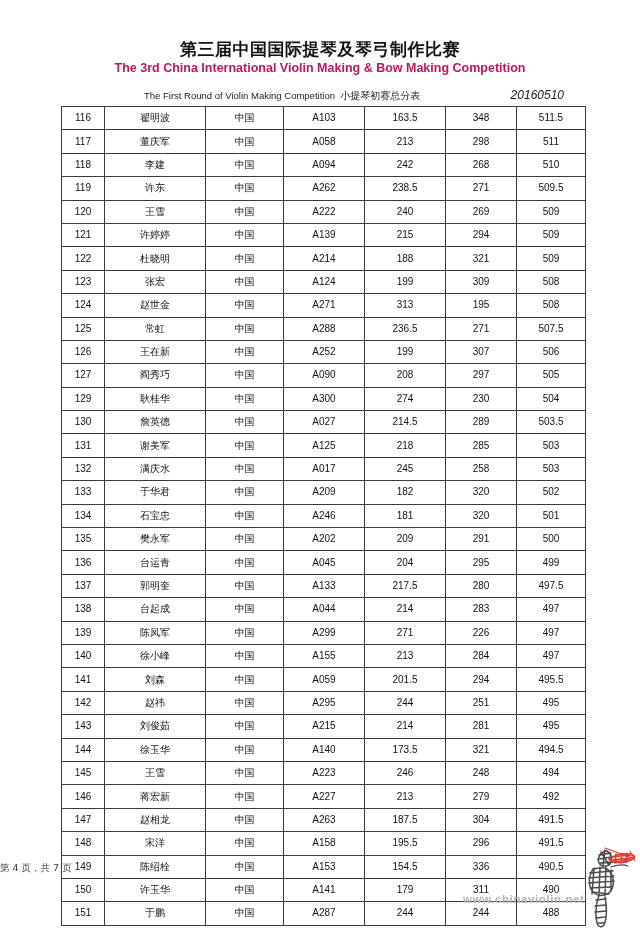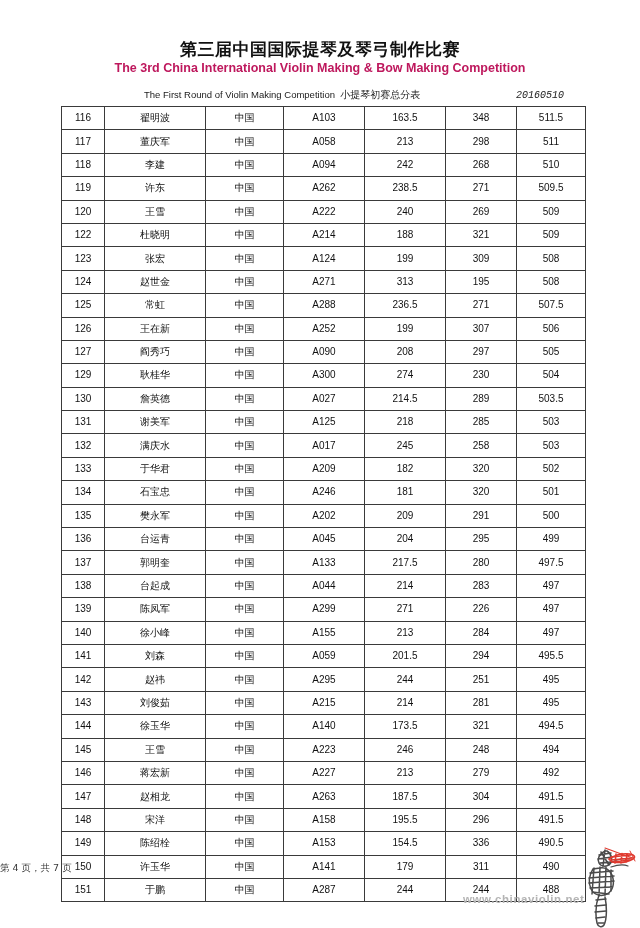--- a/index.html
+++ b/index.html
@@ -58,23 +58,23 @@
     font-family: "Liberation Sans", sans-serif;
     color: #1a1a1a;
     padding-left: 83px;
     white-space: nowrap;
   }
   .subtitle-left .cn {
     font-family: Liberation Mono, monospace;
     font-size: 10px;
   }
   .subtitle-date {
-    font-size: 10px;
+    font-size: 12px;
     font-style: italic;
-    font-family: Liberation Mono, monospace;
+    font-family: Liberation Sans, sans-serif;
     color: #1a1a1a;
     padding-right: 14px;
   }
   table.scores {
     position: absolute;
     left: 61px;
     top: 106px;
     width: 517px;
     border-collapse: collapse;
     table-layout: fixed;
@@ -187,20 +187,29 @@
           <td class="c-s2">271</td>
           <td class="c-total">509.5</td>
         </tr>
         <tr>
           <td class="c-rank">120</td>
           <td class="c-name">王雪</td>
           <td class="c-country">中国</td>
           <td class="c-code">A222</td>
           <td class="c-s1">240</td>
           <td class="c-s2">269</td>
+          <td class="c-total">509</td>
+        </tr>
+        <tr>
+          <td class="c-rank">121</td>
+          <td class="c-name">许婷婷</td>
+          <td class="c-country">中国</td>
+          <td class="c-code">A139</td>
+          <td class="c-s1">215</td>
+          <td class="c-s2">294</td>
           <td class="c-total">509</td>
         </tr>
         <tr>
           <td class="c-rank">122</td>
           <td class="c-name">杜晓明</td>
           <td class="c-country">中国</td>
           <td class="c-code">A214</td>
           <td class="c-s1">188</td>
           <td class="c-s2">321</td>
           <td class="c-total">509</td>

